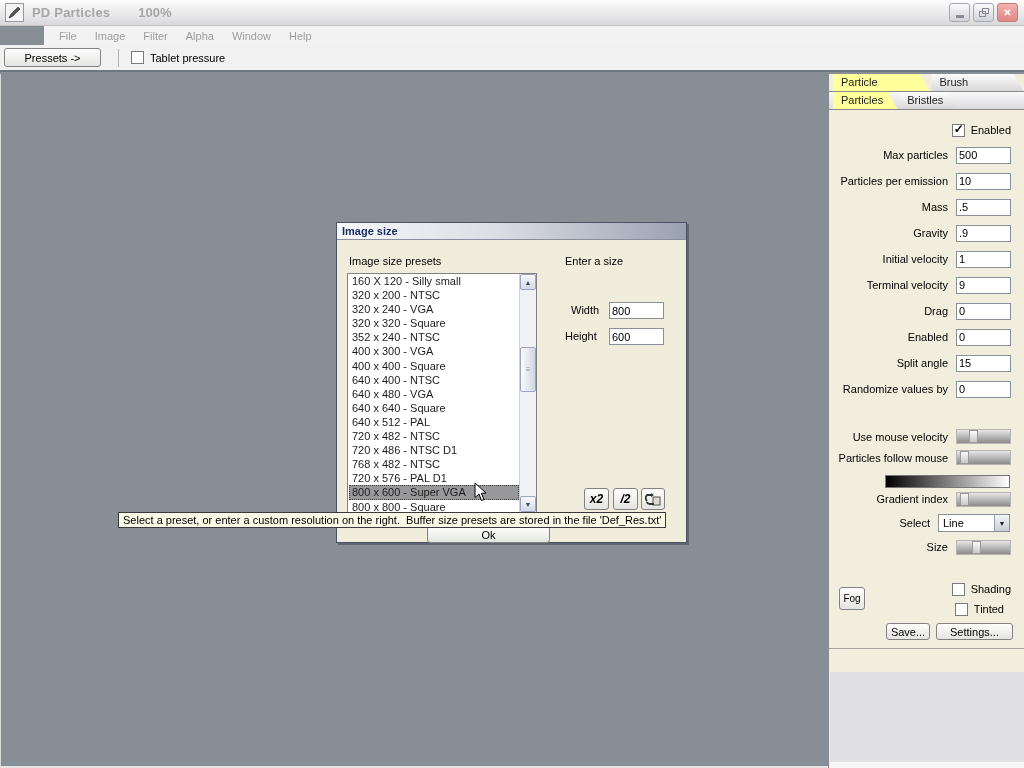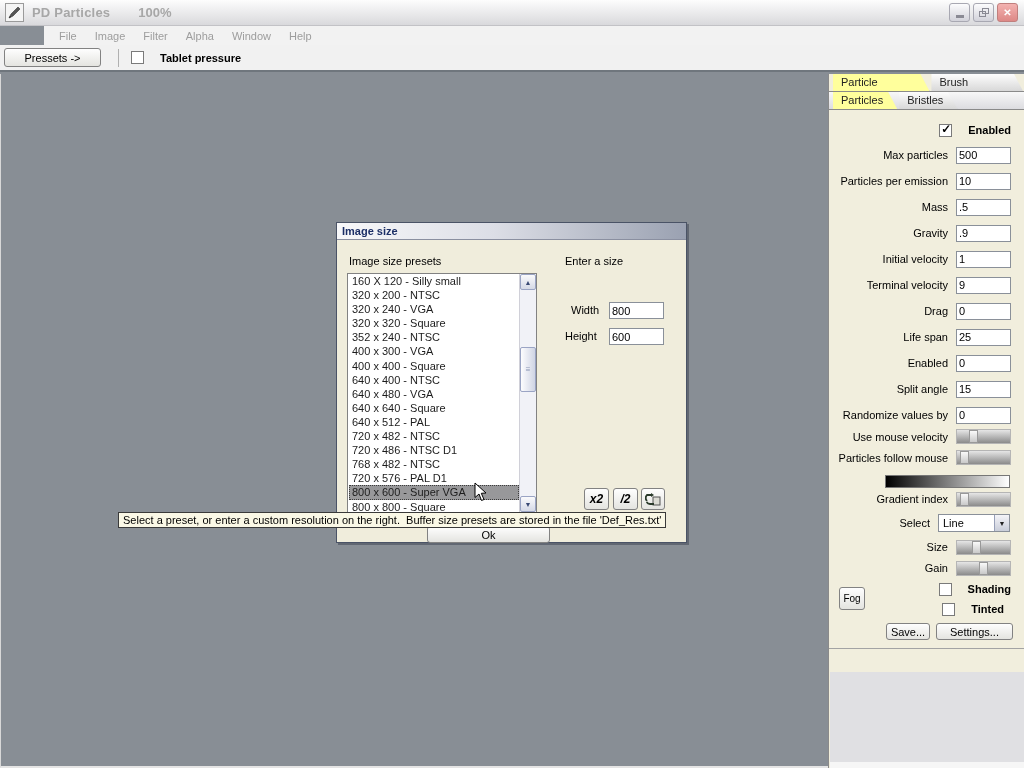--- a/index.html
+++ b/index.html
@@ -34,21 +34,21 @@
     background:#f1f1f1; border-bottom:2px solid #6f767d; display:flex; align-items:center; }
   .btn { background:linear-gradient(#fefefe,#e4e4e0); border:1px solid #828282;
     border-radius:3px; color:#000; font-size:11px; font-family:"Liberation Sans",sans-serif;
     display:flex; align-items:center; justify-content:center; }
   .presets-btn { width:97px; height:19px; margin-left:4px; }
   .tb-sep { width:1px; height:18px; background:#b0b0b0; margin:0 12px 0 17px; }
   .checkbox { width:13px; height:13px; background:#fff; border:1px solid #7a7a7a;
     position:relative; flex:none; }
   .checkbox.checked:after { content:"✓"; position:absolute; left:1px; top:-3px;
     font-size:12px; font-weight:bold; color:#000; }
-  .cb-label { margin-left:16px;font-weight:bold; }
+  .cb-label { margin-left:6px; }
 
   .canvas { position:absolute; left:0; top:74px; width:828px; height:694px; background:#888e95;
     border-left:1px solid #d8d8d8; border-bottom:2px solid #e4e4e4; }
 
   
   .panel { position:absolute; left:828px; top:74px; width:196px; height:694px;
     background:#f1eedd; border-left:1px solid #8a8a8a; }
   .tabrow { position:absolute; left:0; width:196px; height:18px; border-bottom:1px solid #8a8a8a;
     display:flex; align-items:flex-end; }
   .tabrow1 { top:0; background:#f1eedd; }
@@ -203,24 +203,20 @@
       </div>
       <div class="prow">
         <span class="plabel">Terminal velocity</span>
         <input class="pinput" value="9" style="">
       </div>
       <div class="prow">
         <span class="plabel">Drag</span>
         <input class="pinput" value="0" style="">
       </div>
       <div class="prow">
-        <span class="plabel">Life span</span>
-        <input class="pinput" value="25" style="">
-      </div>
-      <div class="prow">
         <span class="plabel">Enabled</span>
         <input class="pinput" value="0" style="">
       </div>
       <div class="prow">
         <span class="plabel">Split angle</span>
         <input class="pinput" value="15" style="">
       </div>
       <div class="prow">
         <span class="plabel">Randomize values by</span>
         <input class="pinput" value="0" style="">
@@ -256,26 +252,20 @@
     <span class="dropdown">
       <span>Line</span>
       <span class="dd-btn">▼</span>
     </span>
   </div>
 
   <div class="panel-abs prow" style="top:462px; height:22px;">
     <span class="plabel">Size</span>
     <span class="slider">
         <span class="thumb" style="left:28%;"></span>
-      </span>
-  </div>
-  <div class="panel-abs prow" style="top:483px; height:22px;">
-    <span class="plabel">Gain</span>
-    <span class="slider">
-        <span class="thumb" style="left:42%;"></span>
       </span>
   </div>
 
   <div class="panel-abs prow" style="top:505px; height:20px;">
     <span class="checkbox"></span>
     <span class="cb-label" style="margin-right:14px;">Shading</span>
   </div>
   <div class="panel-abs prow" style="top:525px; height:20px;">
     <span class="checkbox"></span>
     <span class="cb-label" style="margin-right:21px;">Tinted</span>

